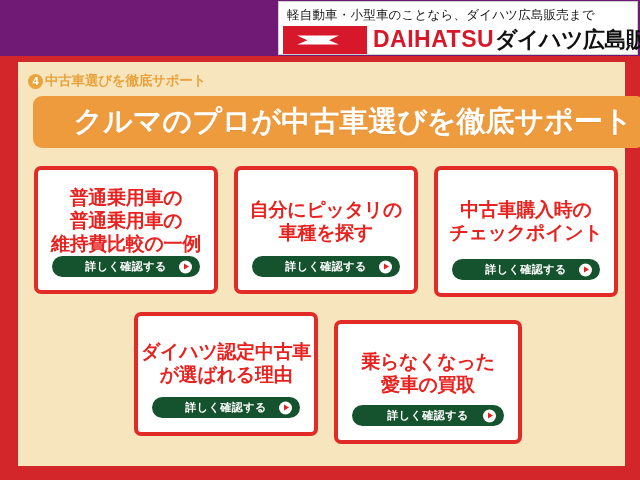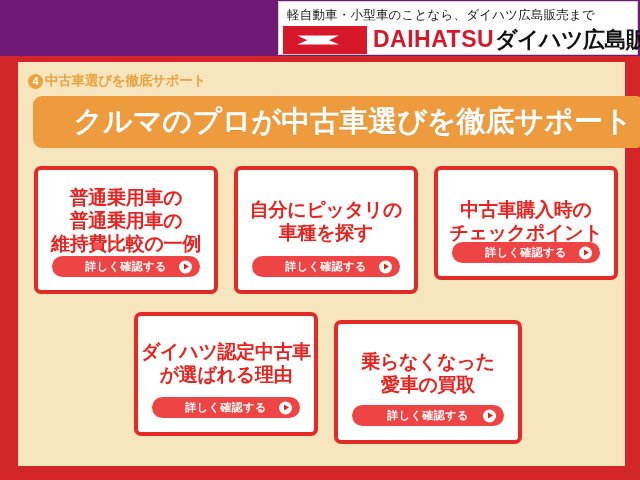--- a/index.html
+++ b/index.html
@@ -180,21 +180,21 @@
     text-align: center;
     color: #e8221f;
     font-weight: 800;
     font-size: 19px;
     line-height: 23px;
     letter-spacing: -0.3px;
   }
   .cta {
     position: absolute;
     border-radius: 13px;
-    background: #ef4444;
+    background: #14532d;
     height: 21px;
     display: flex;
     align-items: center;
     justify-content: center;
   }
   .cta-label {
     color: #ffffff;
     font-size: 11px;
     font-weight: 600;
     letter-spacing: 0.5px;
@@ -219,21 +219,21 @@
     height: 0;
     border-left: 5px solid #e0211c;
     border-top: 3.5px solid transparent;
     border-bottom: 3.5px solid transparent;
     margin-left: 2px;
   }
 
   
   #card-1 { left: 16px;  top: 104px; width: 184px; height: 128px; }
   #card-2 { left: 216px; top: 104px; width: 184px; height: 128px; }
-  #card-3 { left: 416px; top: 104px; width: 184px; height: 114px; }
+  #card-3 { left: 416px; top: 104px; width: 184px; height: 131px; }
   #card-4 { left: 116px; top: 250px; width: 184px; height: 124px; font-family: Liberation Mono, monospace; }
   #card-5 { left: 316px; top: 258px; width: 188px; height: 124px; }
 
   #card-1 .card-title { top: 16px; }
   #card-2 .card-title { top: 28px; }
   #card-3 .card-title { top: 28px; }
   #card-4 .card-title { top: 26px; }
   #card-5 .card-title { top: 26px; }
 
   #card-1 .cta { left: 14px; right: 14px; bottom: 13px; }

